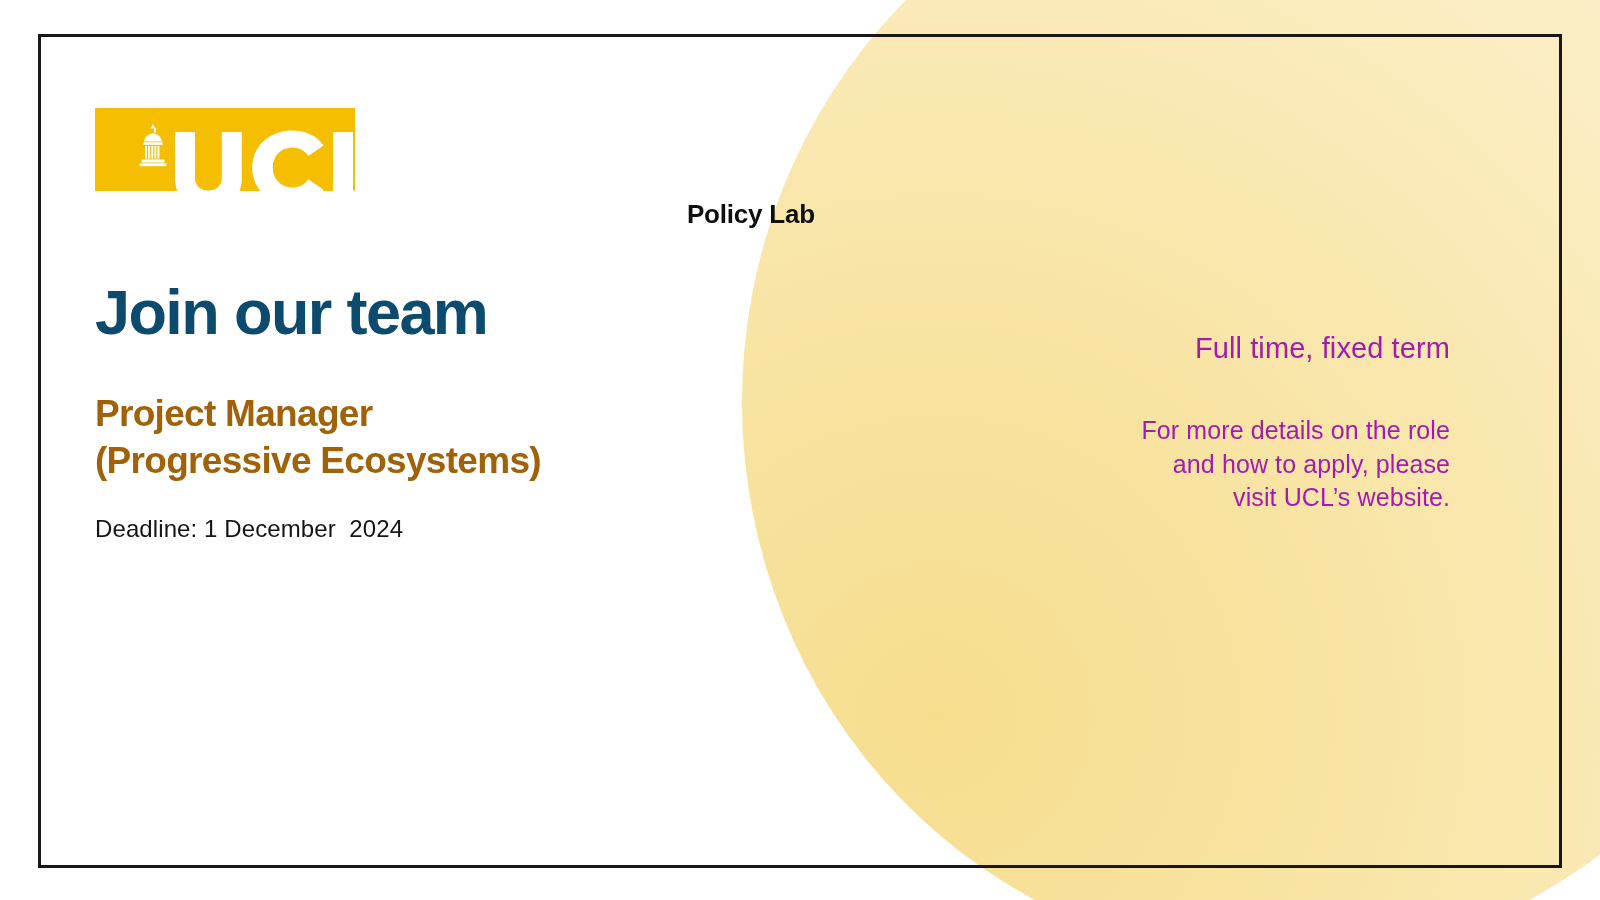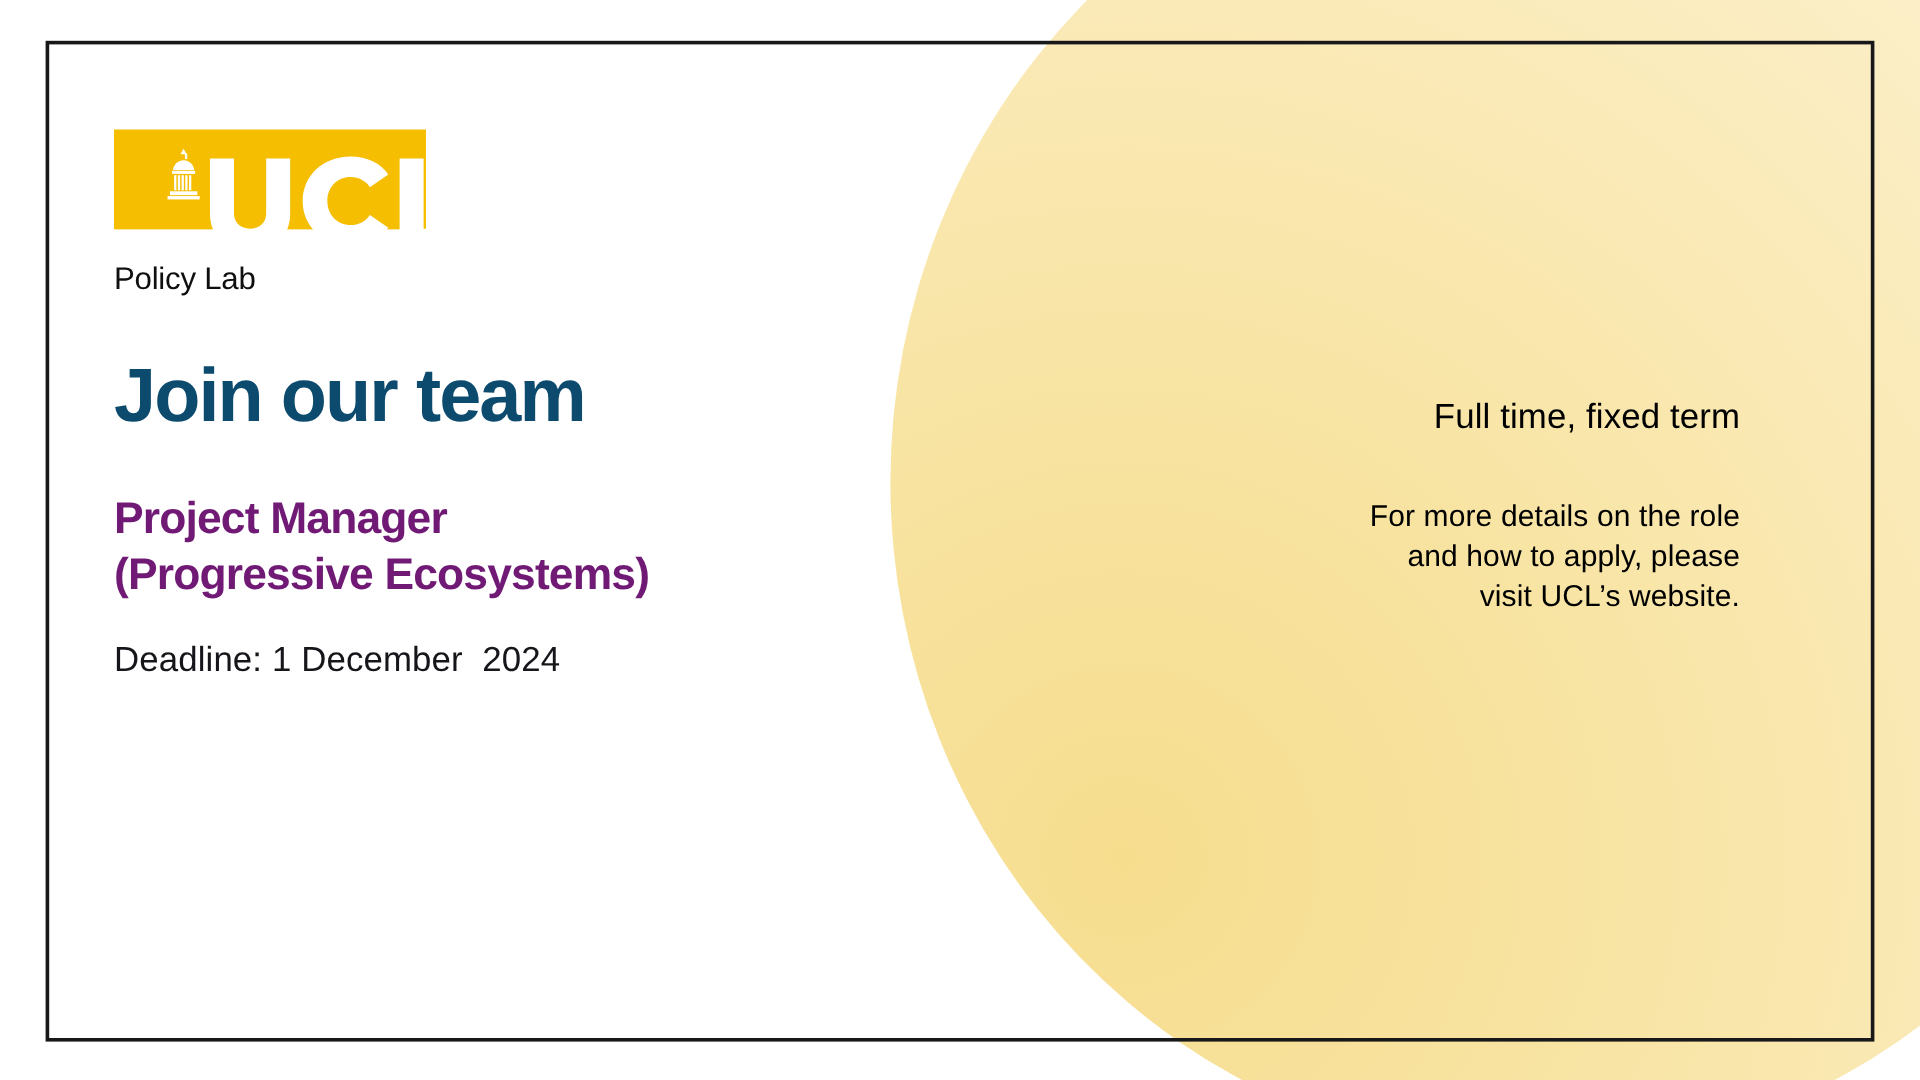--- a/index.html
+++ b/index.html
@@ -72,64 +72,65 @@
     position: absolute;
     left: 0;
     top: 0;
     width: 260px;
     height: 110px;
     overflow: visible;
   }
   .logo-svg { display: block; }
 
   .policy-lab {
-    margin-top: 28px;
+    margin-top: 10px;
     font-size: 26px;
-    font-weight: 400;
+    font-weight: 700;
     letter-spacing: -0.2px;
     color: #0f0f10;
     line-height: 1;
+    text-align: right;
   }
 
   .headline {
     margin-top: 54px;
     font-size: 63px;
     font-weight: 700;
     letter-spacing: -1.6px;
     color: #0c4a6e;
     line-height: 1.0;
   }
 
   .job-title {
     margin-top: 46px;
     font-size: 37px;
     font-weight: 700;
     letter-spacing: -0.7px;
-    color: #701a75;
+    color: #a16207;
     line-height: 1.28;
     white-space: pre-line;
   }
 
   .deadline {
-    font-size: 29px;
+    font-size: 24px;
     font-weight: 400;
     letter-spacing: 0.1px;
     color: #15151a;
     line-height: 1.2;
     white-space: pre;
   }
 
   
   .right-col {
     position: absolute;
     right: 150px;
     top: 330px;
     width: 500px;
     text-align: right;
-    color: #000000;
+    color: #a21caf;
   }
   .meta-line {
     font-size: 29px;
     font-weight: 400;
     line-height: 1.25;
     letter-spacing: 0.1px;
   }
   .meta-line.salary {
     margin-top: 47px;
   }

